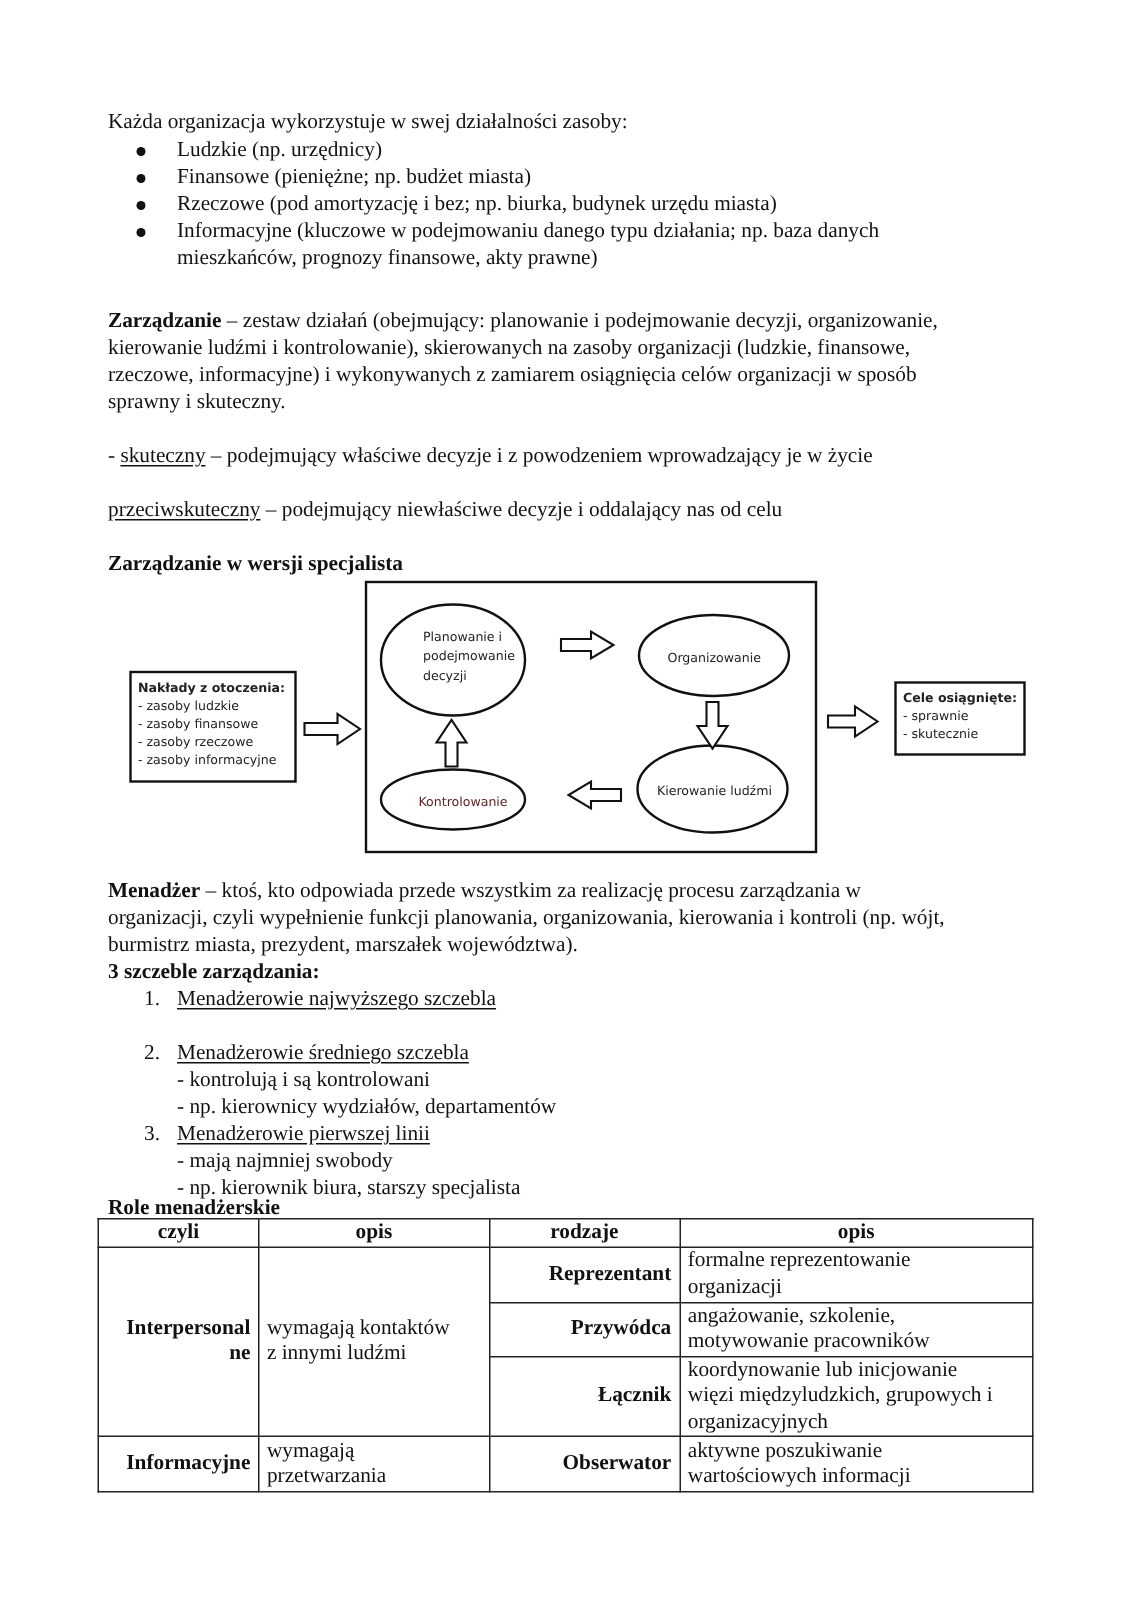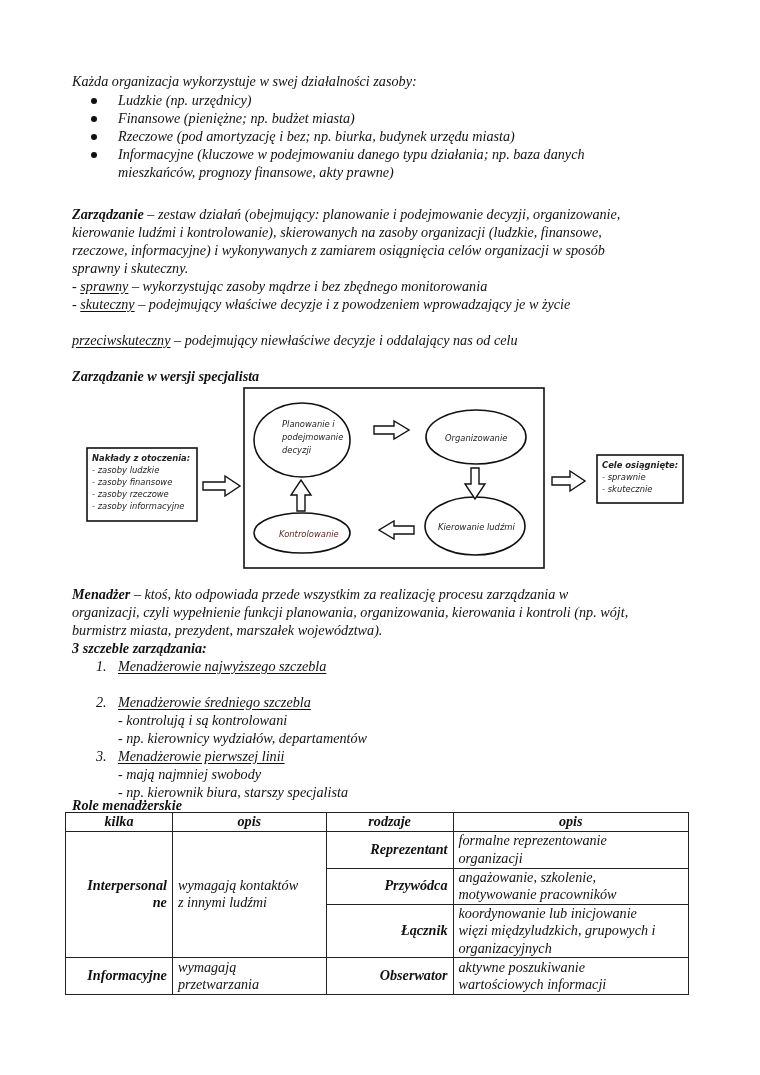--- a/index.html
+++ b/index.html
@@ -1,18 +1,18 @@
 <!DOCTYPE html>
 <html><head>
 <meta charset="utf-8">
 <style>
   * { box-sizing: border-box; margin: 0; padding: 0; }
   html, body { width: 760px; height: 1075px; background: #ffffff; overflow: hidden; }
   body { position: relative; font-family: "Liberation Serif", serif; color: #111; font-size: 14.2px; }
-  .page { position: absolute; left: 0; top: 0; width: 760px; height: 769px; font-style: italic; }
+  .page { position: absolute; left: 0; top: 0; width: 760px; height: 769px; }
   .line { position: absolute; left: 72px; white-space: nowrap; line-height: 18px; }
   .ind { left: 118px; }
   .bullet { position: absolute; left: 91px; width: 6px; height: 6px; border-radius: 50%; background: #111; }
   .num { position: absolute; left: 96px; line-height: 18px; }
   b, .bold { font-weight: bold; }
   u { text-decoration: underline; text-underline-offset: 2px; }
 
   
   .diagram { position: absolute; left: 0; top: 0; width: 760px; height: 1075px; pointer-events: none; }
   .dtext { position: absolute; font-family: "DejaVu Sans", sans-serif; font-size: 8.4px; line-height: 12px; color: #222; white-space: nowrap; }
@@ -38,21 +38,20 @@
   <div class="bullet" style="top:134px"></div>
   <div class="line ind" style="top:127px">Rzeczowe (pod amortyzację i bez; np. biurka, budynek urzędu miasta)</div>
   <div class="bullet" style="top:152px"></div>
   <div class="line ind" style="top:145px">Informacyjne (kluczowe w podejmowaniu danego typu działania; np. baza danych</div>
   <div class="line" style="top:205px"><b>Zarządzanie</b><span> – zestaw działań (obejmujący: planowanie i podejmowanie decyzji, organizowanie,</span></div>
 
   <div class="line ind" style="top:163px">mieszkańców, prognozy finansowe, akty prawne)</div>
   <div class="line" style="top:223px">kierowanie ludźmi i kontrolowanie), skierowanych na zasoby organizacji (ludzkie, finansowe,</div>
   <div class="line" style="top:241px">rzeczowe, informacyjne) i wykonywanych z zamiarem osiągnięcia celów organizacji w sposób</div>
   <div class="line" style="top:259px">sprawny i skuteczny.</div>
-  <div class="line" style="top:277px"><span>- </span><u>sprawny</u><span> – wykorzystując zasoby mądrze i bez zbędnego monitorowania</span></div>
   <div class="line" style="top:295px"><span>- </span><u>skuteczny</u><span> – podejmujący właściwe decyzje i z powodzeniem wprowadzający je w życie</span></div>
   <div class="line" style="top:331px"><u>przeciwskuteczny</u><span> – podejmujący niewłaściwe decyzje i oddalający nas od celu</span></div>
 
   <div class="line bold" style="top:367px">Zarządzanie w wersji specjalista</div>
 
   <svg class="diagram" width="760" height="1075" viewBox="0 0 760 1075">
     <g fill="none" stroke="#111" stroke-width="1.6">
 
       <rect x="87" y="448" width="110" height="73"></rect>
 
@@ -122,21 +121,21 @@
 
   <table class="roles">
     <colgroup>
       <col style="width:107px">
         <col style="width:154px">
         <col style="width:127px">
         <col style="width:236px">
     </colgroup>
     <tbody>
         <tr>
-      <th>kilka</th>
+      <th>czyli</th>
       <th>opis</th>
       <th>rodzaje</th>
       <th>opis</th>
     </tr>
     <tr style="height:37px">
       <td class="c" rowspan="3"><span>Interpersonal</span><br><span>ne</span></td>
       <td rowspan="3"><span>wymagają kontaktów</span><br><span>z innymi ludźmi</span></td>
       <td class="c">Reprezentant</td>
       <td class="top"><span>formalne reprezentowanie</span><br><span>organizacji</span></td>
     </tr>

